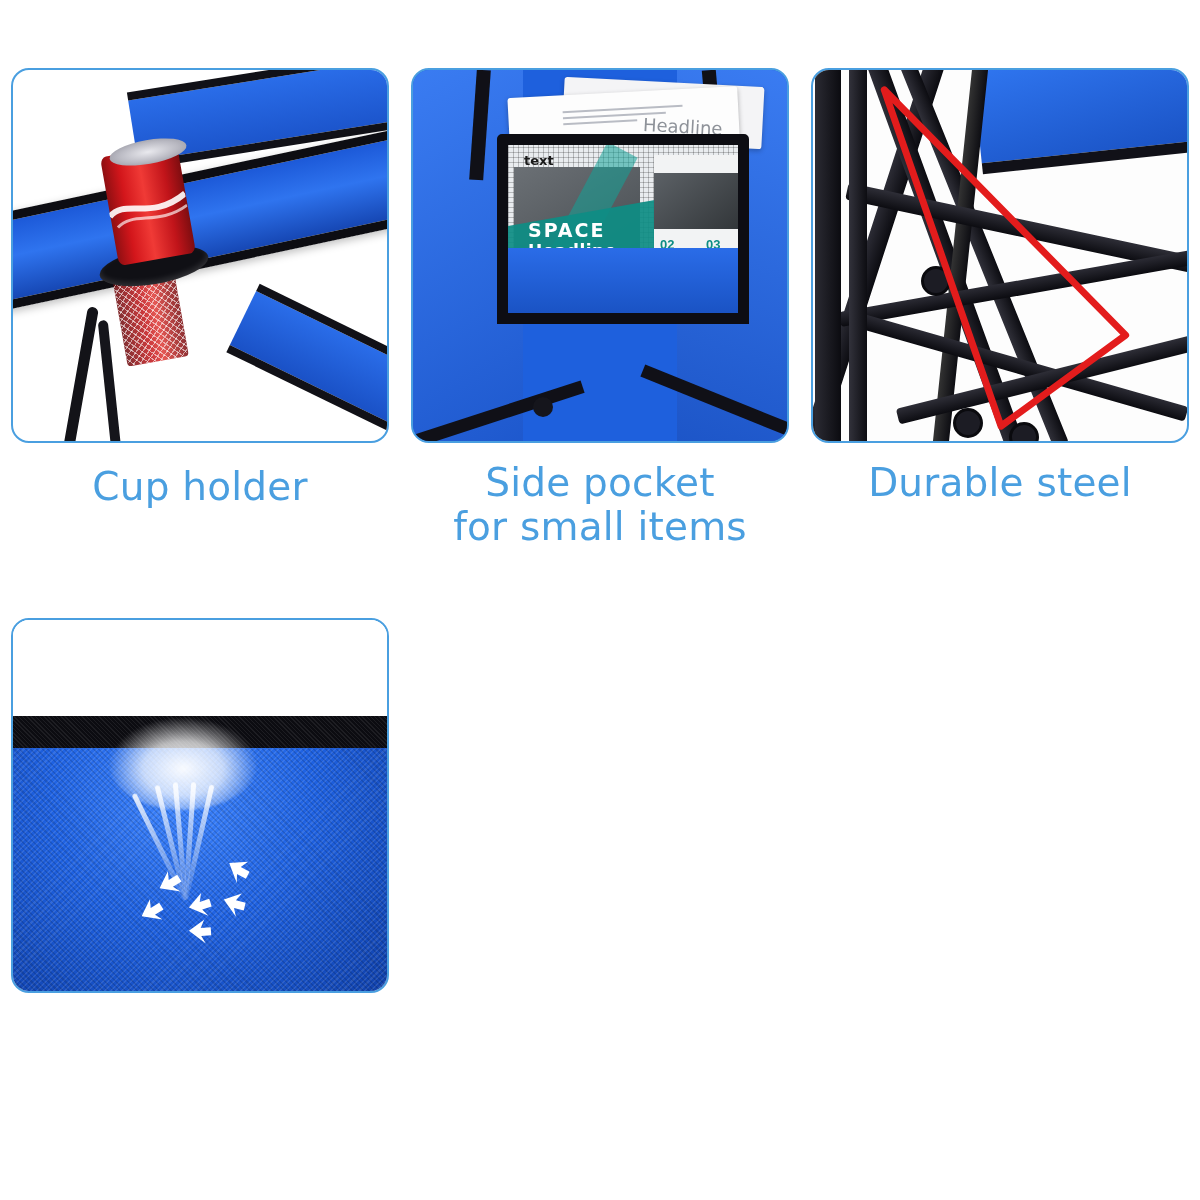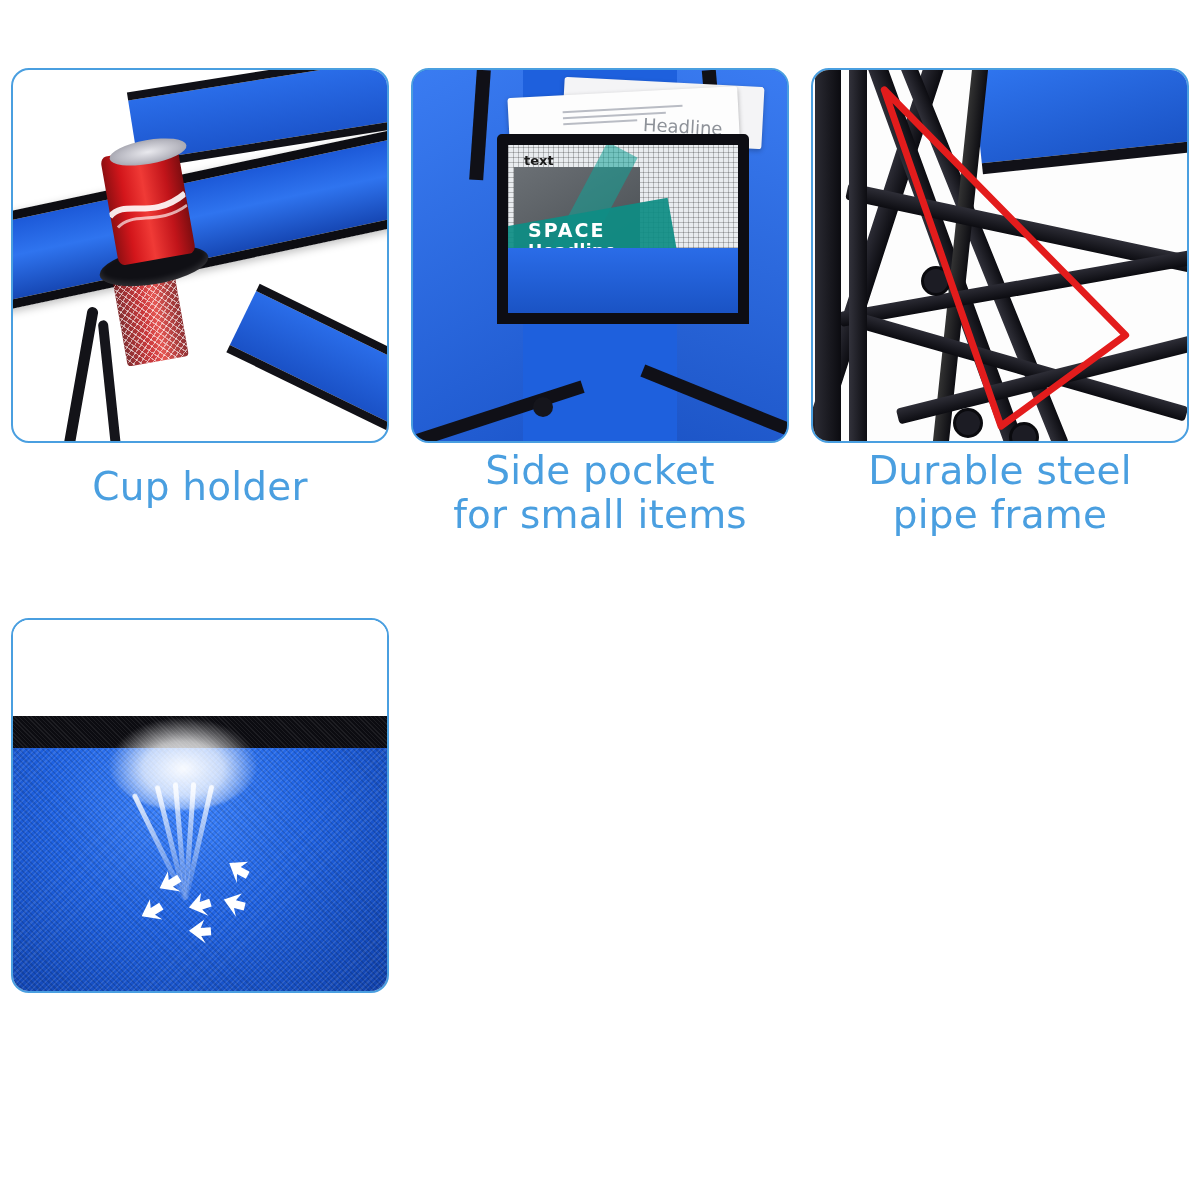--- a/index.html
+++ b/index.html
@@ -21,21 +21,21 @@
     border:2px solid #4a9fe0;border-radius:18px;
     background:#ffffff;overflow:hidden;position:relative;
     box-sizing:border-box;
   }
   .caption{
     margin-top:22px;width:390px;text-align:center;
     color:#4a9fe0;font-size:39px;line-height:1.12;
     font-weight:400;letter-spacing:.2px;
     font-family:"DejaVu Sans",sans-serif;
   }
-  .caption.two-line{margin-top:6px;}
+  .caption.two-line{margin-top:18px;}
 
   
   .ph{position:absolute;inset:0;}
 
   
   .p1{background:#ffffff;}
   .p1 .armrest{
     position:absolute;left:-40px;top:150px;width:480px;height:78px;
     background:linear-gradient(180deg,#1c59d8 0%,#2f74ef 45%,#1647b4 100%);
     border-top:9px solid #0d0d12;border-bottom:9px solid #0d0d12;
@@ -368,20 +368,30 @@
         <div class="edgeword">Headline</div>
 
         <div class="pocket">
           <div class="textlbl">text</div>
           <div class="flyer">
             <div class="band2"></div>
             <div class="band"></div>
             <div class="ft f1">SPACE</div>
             <div class="ft f2" style="top:74px">Headline</div>
             <div class="ft f3" style="top:96px">SPACE</div>
+          </div>
+          <div class="col2">
+            <div class="shade"></div>
+            <div class="n1">02</div>
+            <div class="n2">03</div>
+            <div class="ln" style="left:6px;top:104px;width:38px;"></div>
+            <div class="ln" style="left:6px;top:112px;width:32px;"></div>
+            <div class="ln" style="left:52px;top:104px;width:38px;"></div>
+            <div class="ln" style="left:52px;top:112px;width:30px;"></div>
+            <div class="tealbox"></div>
           </div>
         </div>
         <div class="pocket-flap"></div>
         <div class="chairbar"></div>
         <div class="chairbar2"></div>
         <div class="knob"></div>
       </div>
     </div>
     <div class="caption two-line">
       <div>Side pocket</div>
@@ -406,21 +416,20 @@
         <div class="joint" style="left:108px;top:196px;"></div>
         <div class="joint" style="left:140px;top:338px;"></div>
         <div class="joint" style="left:196px;top:352px;"></div>
         <svg class="tri" viewBox="0 0 378 375">
           <polygon points="72,20 316,268 190,360" fill="none" stroke="#e31c1c" stroke-width="7" stroke-linejoin="round"></polygon>
         </svg>
       </div>
     </div>
     <div class="caption two-line">
       <div>Durable steel</div>
-      <div>pipe frame</div>
     </div>
   </div>
 
 
   <div class="cell">
     <div class="panel p6">
       <div class="ph">
         <div class="white-top"></div>
         <div class="hem"></div>
         <div class="fabric"></div>

